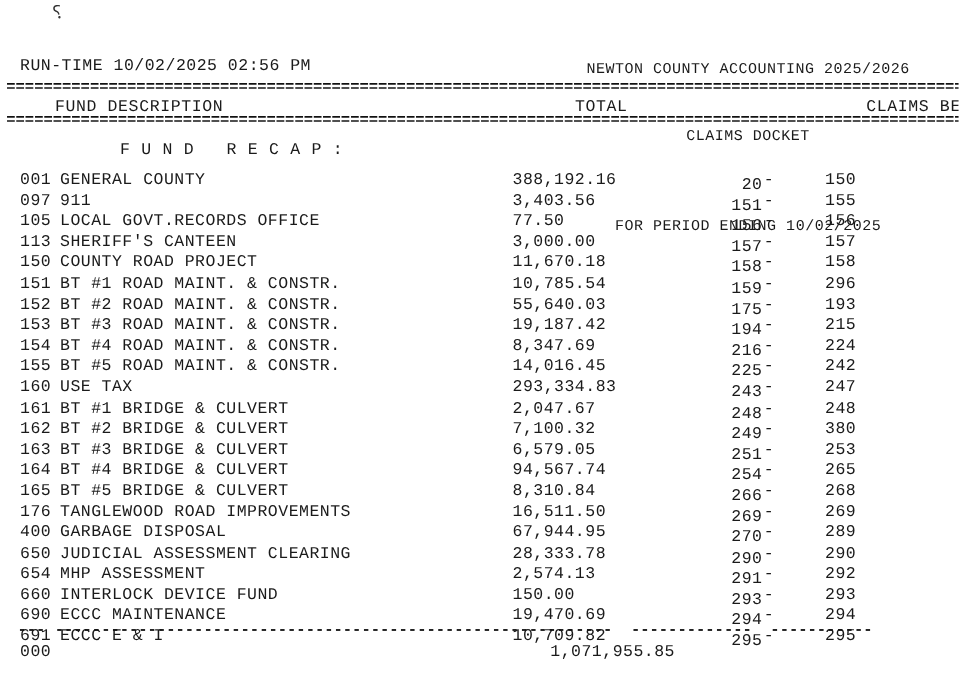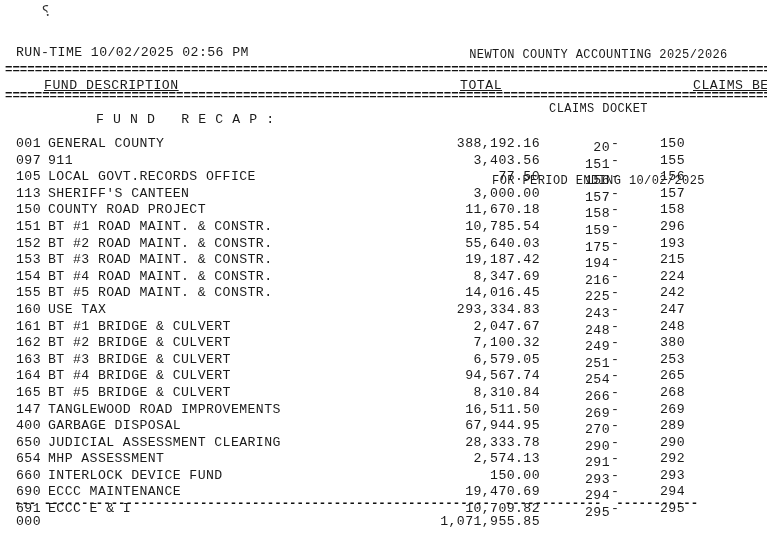--- a/index.html
+++ b/index.html
@@ -87,21 +87,20 @@
     color: #111;
   }
 
   
   .colhdr {
     position: absolute;
     top: 78px;
     font-size: 13.2px;
     letter-spacing: 0.5px;
     white-space: pre;
-    text-decoration: underline;
   }
   #ch-fund   { left: 44px; }
   #ch-total  { left: 460px; }
   #ch-claims { left: 652px; margin-left: 41px; }
 
   
   .recap {
     position: absolute;
     left: 96px;
     top: 112px;
@@ -132,21 +131,21 @@
   .c-desc {
     position: absolute;
     left: 48px;
     top: 0;
   }
   .c-total {
     position: absolute;
     left: 410px;
     width: 130px;
     top: 0;
-    text-align: right;
+    text-align: left;
   }
   .c-from {
     position: absolute;
     left: 560px;
     width: 50px;
     top: 4px;
     text-align: right;
   }
   .c-dash {
     position: absolute;
@@ -220,21 +219,21 @@
       <div class="row"><span class="c-code">152</span><span class="c-desc">BT #2 ROAD MAINT. &amp; CONSTR.</span><span class="c-total">55,640.03</span><span class="c-from">175</span><span class="c-dash">-</span><span class="c-to">193</span></div>
       <div class="row"><span class="c-code">153</span><span class="c-desc">BT #3 ROAD MAINT. &amp; CONSTR.</span><span class="c-total">19,187.42</span><span class="c-from">194</span><span class="c-dash">-</span><span class="c-to">215</span></div>
       <div class="row"><span class="c-code">154</span><span class="c-desc">BT #4 ROAD MAINT. &amp; CONSTR.</span><span class="c-total">8,347.69</span><span class="c-from">216</span><span class="c-dash">-</span><span class="c-to">224</span></div>
       <div class="row"><span class="c-code">155</span><span class="c-desc">BT #5 ROAD MAINT. &amp; CONSTR.</span><span class="c-total">14,016.45</span><span class="c-from">225</span><span class="c-dash">-</span><span class="c-to">242</span></div>
       <div class="row"><span class="c-code">160</span><span class="c-desc">USE TAX</span><span class="c-total">293,334.83</span><span class="c-from">243</span><span class="c-dash">-</span><span class="c-to">247</span></div>
       <div class="row"><span class="c-code">161</span><span class="c-desc">BT #1 BRIDGE &amp; CULVERT</span><span class="c-total">2,047.67</span><span class="c-from">248</span><span class="c-dash">-</span><span class="c-to">248</span></div>
       <div class="row"><span class="c-code">162</span><span class="c-desc">BT #2 BRIDGE &amp; CULVERT</span><span class="c-total">7,100.32</span><span class="c-from">249</span><span class="c-dash">-</span><span class="c-to">380</span></div>
       <div class="row"><span class="c-code">163</span><span class="c-desc">BT #3 BRIDGE &amp; CULVERT</span><span class="c-total">6,579.05</span><span class="c-from">251</span><span class="c-dash">-</span><span class="c-to">253</span></div>
       <div class="row"><span class="c-code">164</span><span class="c-desc">BT #4 BRIDGE &amp; CULVERT</span><span class="c-total">94,567.74</span><span class="c-from">254</span><span class="c-dash">-</span><span class="c-to">265</span></div>
       <div class="row"><span class="c-code">165</span><span class="c-desc">BT #5 BRIDGE &amp; CULVERT</span><span class="c-total">8,310.84</span><span class="c-from">266</span><span class="c-dash">-</span><span class="c-to">268</span></div>
-      <div class="row"><span class="c-code">147</span><span class="c-desc">TANGLEWOOD ROAD IMPROVEMENTS</span><span class="c-total">16,511.50</span><span class="c-from">269</span><span class="c-dash">-</span><span class="c-to">269</span></div>
+      <div class="row"><span class="c-code">176</span><span class="c-desc">TANGLEWOOD ROAD IMPROVEMENTS</span><span class="c-total">16,511.50</span><span class="c-from">269</span><span class="c-dash">-</span><span class="c-to">269</span></div>
       <div class="row"><span class="c-code">400</span><span class="c-desc">GARBAGE DISPOSAL</span><span class="c-total">67,944.95</span><span class="c-from">270</span><span class="c-dash">-</span><span class="c-to">289</span></div>
       <div class="row"><span class="c-code">650</span><span class="c-desc">JUDICIAL ASSESSMENT CLEARING</span><span class="c-total">28,333.78</span><span class="c-from">290</span><span class="c-dash">-</span><span class="c-to">290</span></div>
       <div class="row"><span class="c-code">654</span><span class="c-desc">MHP ASSESSMENT</span><span class="c-total">2,574.13</span><span class="c-from">291</span><span class="c-dash">-</span><span class="c-to">292</span></div>
       <div class="row"><span class="c-code">660</span><span class="c-desc">INTERLOCK DEVICE FUND</span><span class="c-total">150.00</span><span class="c-from">293</span><span class="c-dash">-</span><span class="c-to">293</span></div>
       <div class="row"><span class="c-code">690</span><span class="c-desc">ECCC MAINTENANCE</span><span class="c-total">19,470.69</span><span class="c-from">294</span><span class="c-dash">-</span><span class="c-to">294</span></div>
       <div class="row"><span class="c-code">691</span><span class="c-desc">ECCC E &amp; I</span><span class="c-total">10,709.82</span><span class="c-from">295</span><span class="c-dash">-</span><span class="c-to">295</span></div>
     </div>
 
   <div class="rule-dash">--- ------------------------------------------------------------  -------------  -----------</div>
 

